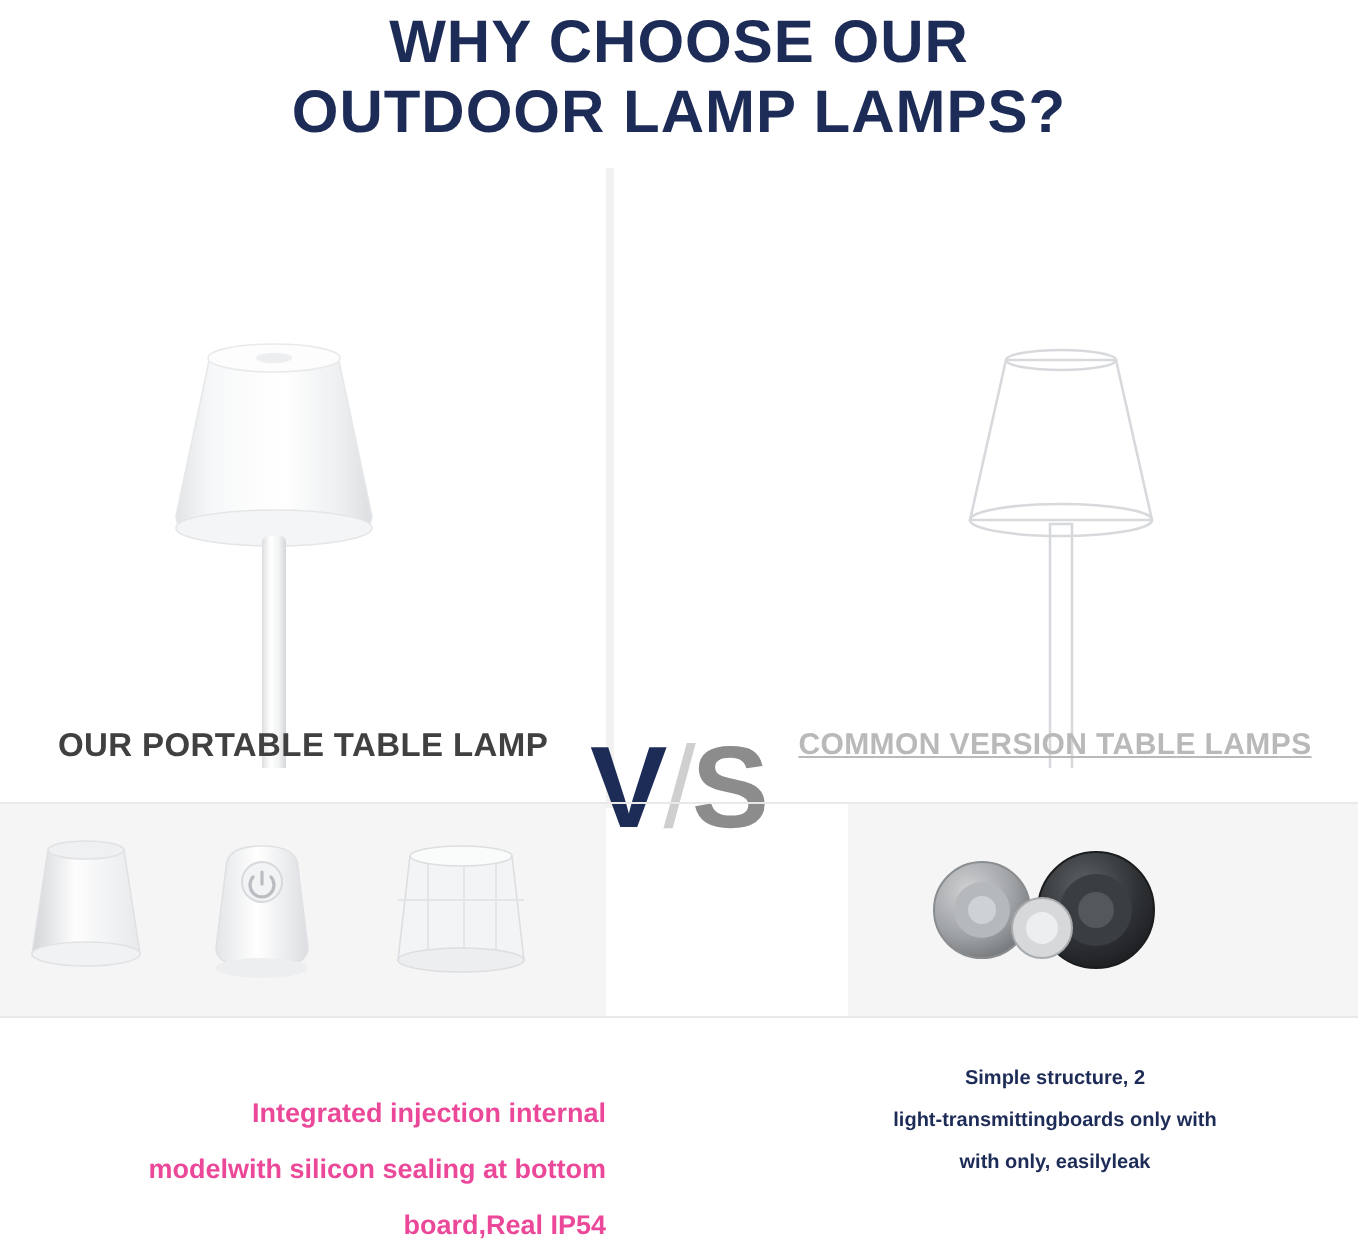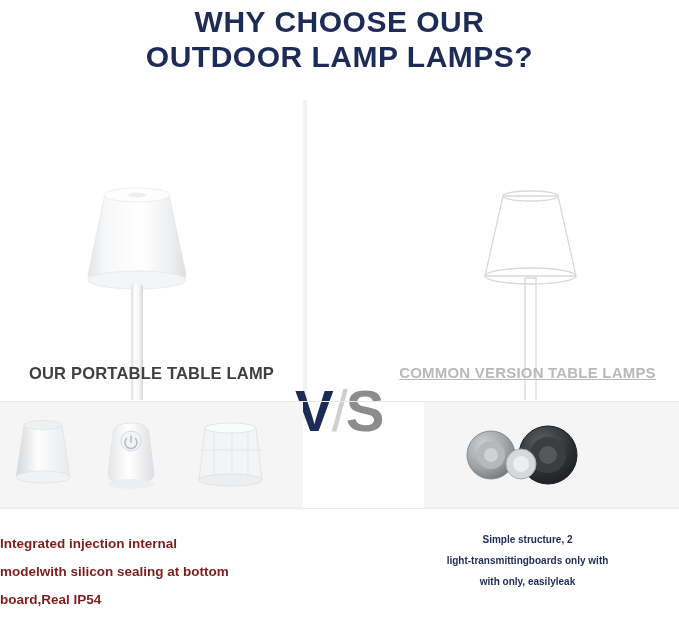--- a/index.html
+++ b/index.html
@@ -21,21 +21,21 @@
     font-weight:bold;
     letter-spacing:0.5px;
     color:#1d2b57;
   }
   .heading .l1{font-size:30px;display:block;}
   .heading .l2{font-size:30px;display:block;}
 
   
   .compare{
     position:absolute;
-    top:100px;left:0;width:679px;height:320px;
+    top:84px;left:0;width:679px;height:320px;
   }
   .divider{
     position:absolute;left:303px;top:0;width:4px;height:320px;
     background:#f2f2f2;
   }
   .vs{
     position:absolute;left:295px;top:310px;
     font-size:58px;font-weight:bold;letter-spacing:-2px;
     transform:translateY(-50%);
   }
@@ -76,23 +76,23 @@
   .parts-right{
     position:absolute;left:424px;top:0;width:255px;height:106px;
     background:#f5f5f5;
   }
 
   
   .desc{
     position:absolute;top:509px;left:0;width:679px;height:118px;
   }
   .desc-left{
-    position:absolute;left:0;top:0;width:303px;
-    text-align:left;padding-top:21px;
-    font-size:13.5px;line-height:2.08;color:#7f1d1d;font-weight:bold;
+    position:absolute;left:0;top:13px;width:303px;
+    text-align:right;padding-top:21px;
+    font-size:13.5px;line-height:2.08;color:#ec4899;font-weight:bold;
   }
   .desc-right{
     position:absolute;left:376px;top:0;width:303px;
     text-align:center;padding-top:21px;
     font-size:10px;line-height:2.08;color:#1d2b57;font-weight:bold;
   }
   .desc-left span,.desc-right span{display:block;}
 </style>
 </head>
 <body>

